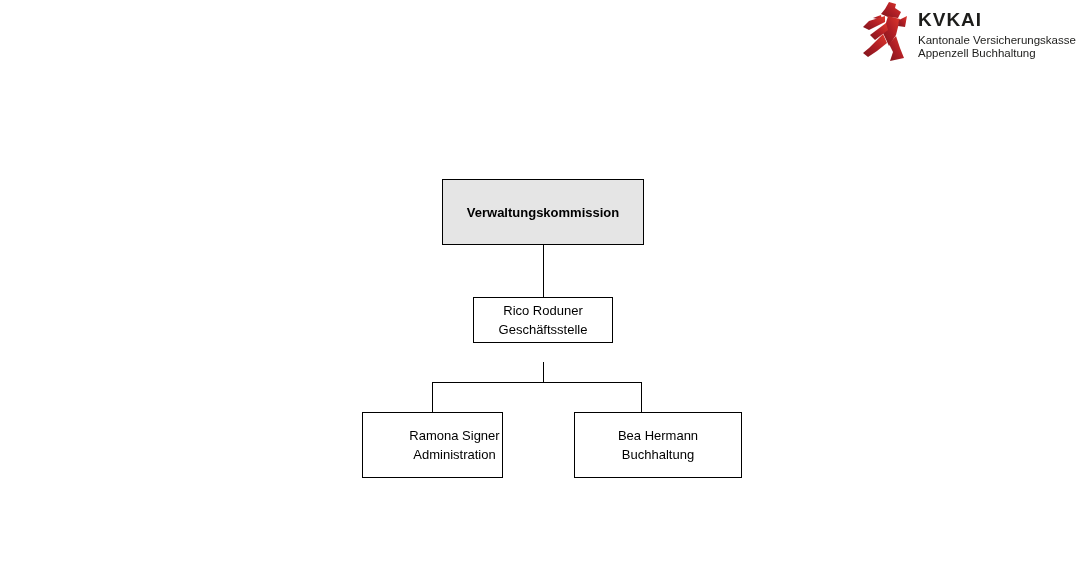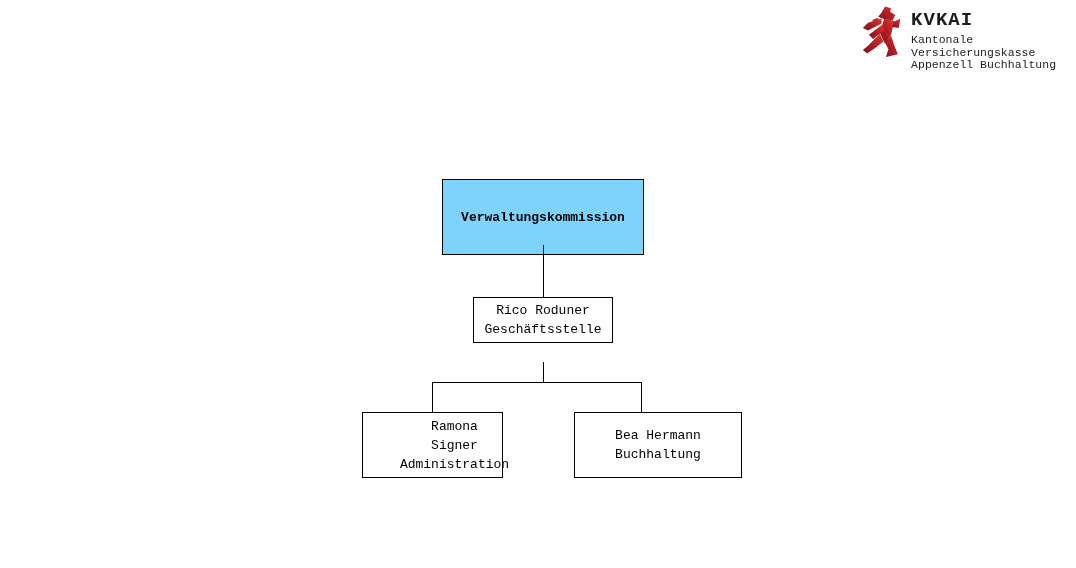--- a/index.html
+++ b/index.html
@@ -1,21 +1,21 @@
 <!DOCTYPE html>
 <html><head>
 <meta charset="utf-8">
 <style>
   html, body { margin: 0; padding: 0; background: #ffffff; }
   .canvas {
     position: relative;
     width: 1076px;
     height: 568px;
     background: #ffffff;
-    font-family: Liberation Mono, monospace;
+    font-family: Liberation Sans, sans-serif;
     color: #000000;
     overflow: hidden;
   }
 
   
   .logo {
     position: absolute;
     left: 862px;
     top: 2px;
     display: flex;
@@ -41,22 +41,22 @@
     background: #ffffff;
     display: flex;
     flex-direction: column;
     align-items: center;
     justify-content: center;
     font-size: 13px;
     line-height: 19px;
     text-align: center;
   }
   .node-root {
-    left: 442px; top: 179px; width: 202px; height: 76px;
-    background: #7dd3fc;
+    left: 442px; top: 179px; width: 202px; height: 66px;
+    background: #e5e5e5;
     font-weight: bold;
   }
   .node-mid { left: 473px; top: 297px; width: 140px; height: 46px; }
   .node-bl  { left: 362px; top: 412px; width: 141px; height: 66px; padding-left: 44px; }
   .node-br  { left: 574px; top: 412px; width: 168px; height: 66px; }
 
   .cline { position: absolute; background: #000000; }
   .v1 { left: 543px; top: 245px; width: 1px; height: 52px; }
   .v2 { left: 543px; top: 362px; width: 1px; height: 21px; }
   .h1 { left: 432px; top: 382px; width: 210px; height: 1px; }

